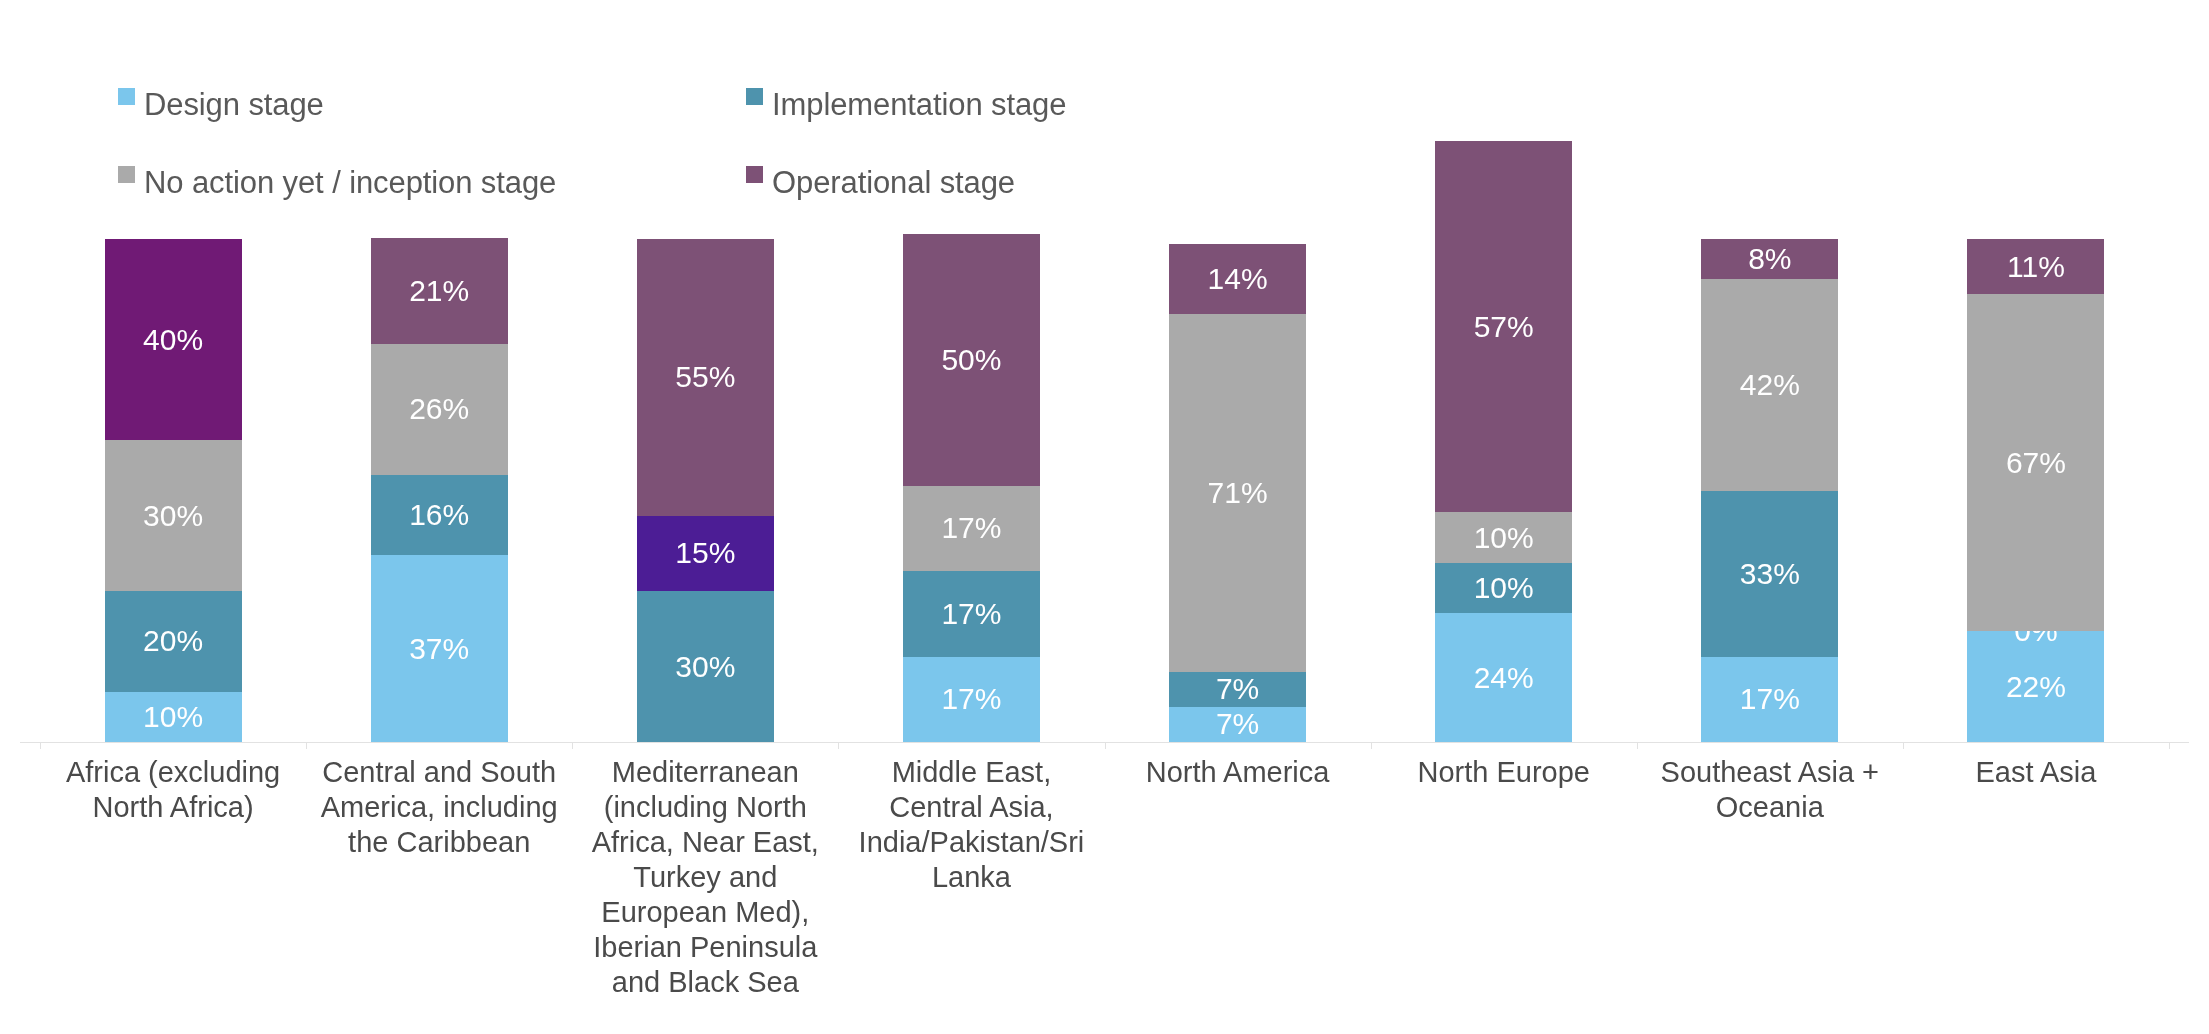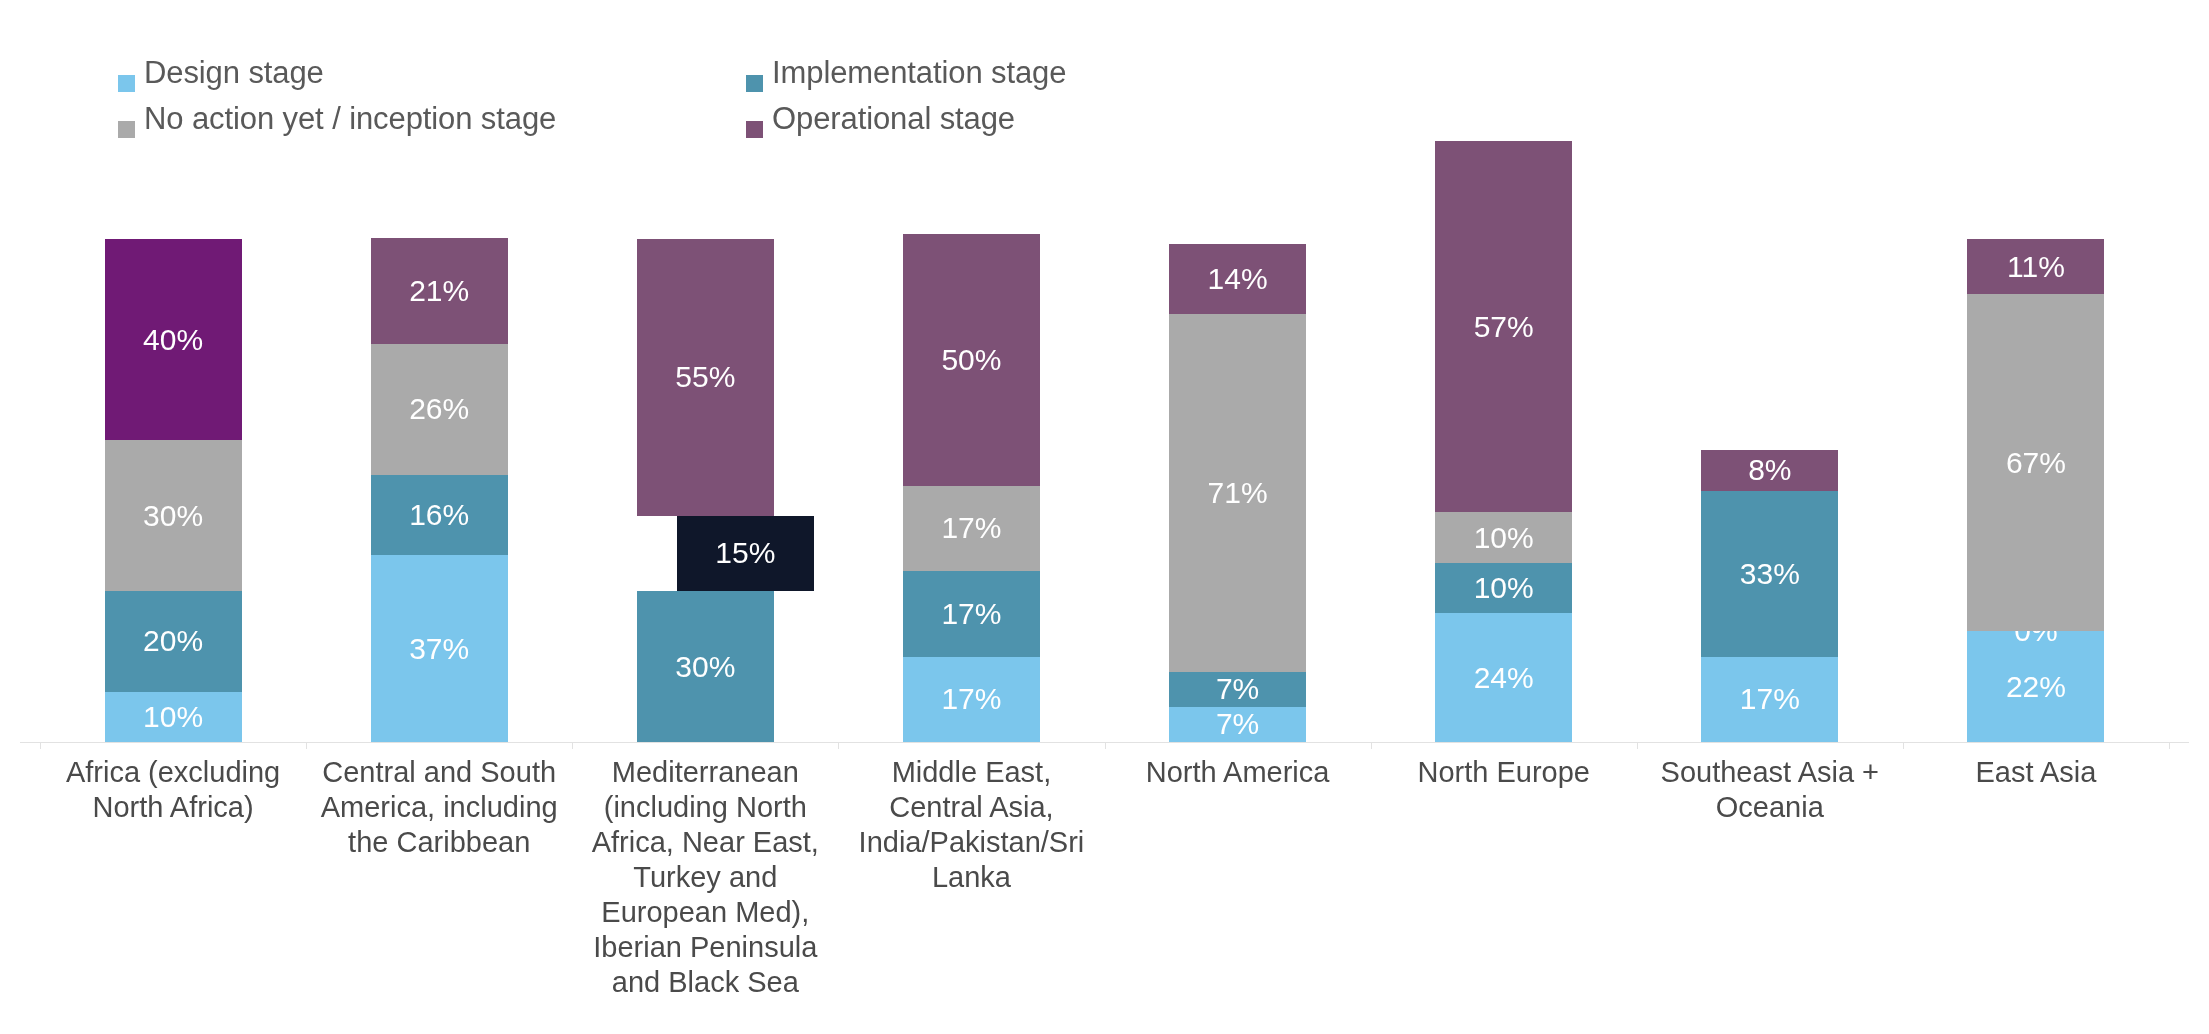--- a/index.html
+++ b/index.html
@@ -30,22 +30,23 @@
     top: 55px;
     width: 1120px;
   }
   .legend-row {
     display: flex;
     align-items: flex-start;
     margin-bottom: 10px;
   }
   .legend-item {
     display: flex;
-    align-items: flex-end;
+    align-items: flex-start;
     box-sizing: border-box;
+    margin-top: 32px;
   }
   .legend-item.col-a { width: 628px; }
   .legend-item.col-b { width: 480px; }
 
   .legend-swatch {
     width: 17px;
     height: 17px;
     flex: 0 0 17px;
     margin-right: 9px;
     position: relative;
@@ -226,21 +227,21 @@
           </div>
         </div>
         <div class="bar-slot">
           <div class="bar-stack">
             <div class="seg zero" style="background: rgb(123, 198, 236); height: 0px;">
               <span class="seg-label">0%</span>
             </div>
             <div class="seg" style="background: rgb(78, 147, 173); height: 150.9px;">
               <span class="seg-label">30%</span>
             </div>
-            <div class="seg" style="background: #0f172a; height: 75.45px; margin-left: 40px;">
+            <div class="seg" style="background: #4c1d95; height: 75.45px;">
               <span class="seg-label">15%</span>
             </div>
             <div class="seg" style="background: rgb(125, 81, 118); height: 276.65px;">
               <span class="seg-label">55%</span>
             </div>
           </div>
         </div>
         <div class="bar-slot">
           <div class="bar-stack">
             <div class="seg" style="background: rgb(123, 198, 236); height: 85.51px;">
@@ -289,20 +290,23 @@
             </div>
           </div>
         </div>
         <div class="bar-slot">
           <div class="bar-stack">
             <div class="seg" style="background: rgb(123, 198, 236); height: 85.51px;">
               <span class="seg-label">17%</span>
             </div>
             <div class="seg" style="background: rgb(78, 147, 173); height: 165.99px;">
               <span class="seg-label">33%</span>
+            </div>
+            <div class="seg" style="background: rgb(170, 170, 170); height: 211.26px;">
+              <span class="seg-label">42%</span>
             </div>
             <div class="seg" style="background: rgb(125, 81, 118); height: 40.24px;">
               <span class="seg-label">8%</span>
             </div>
           </div>
         </div>
         <div class="bar-slot">
           <div class="bar-stack">
             <div class="seg" style="background: rgb(123, 198, 236); height: 110.66px;">
               <span class="seg-label">22%</span>

